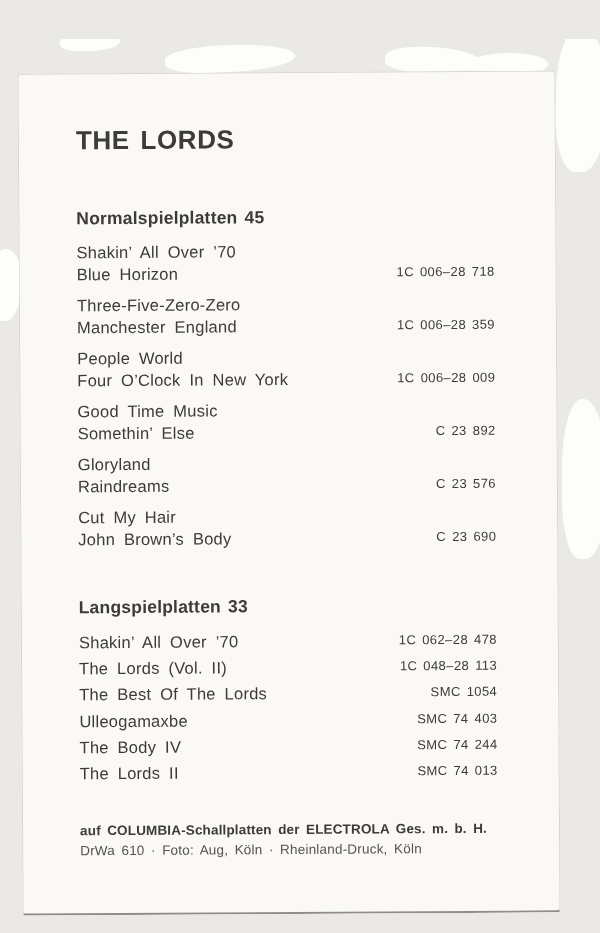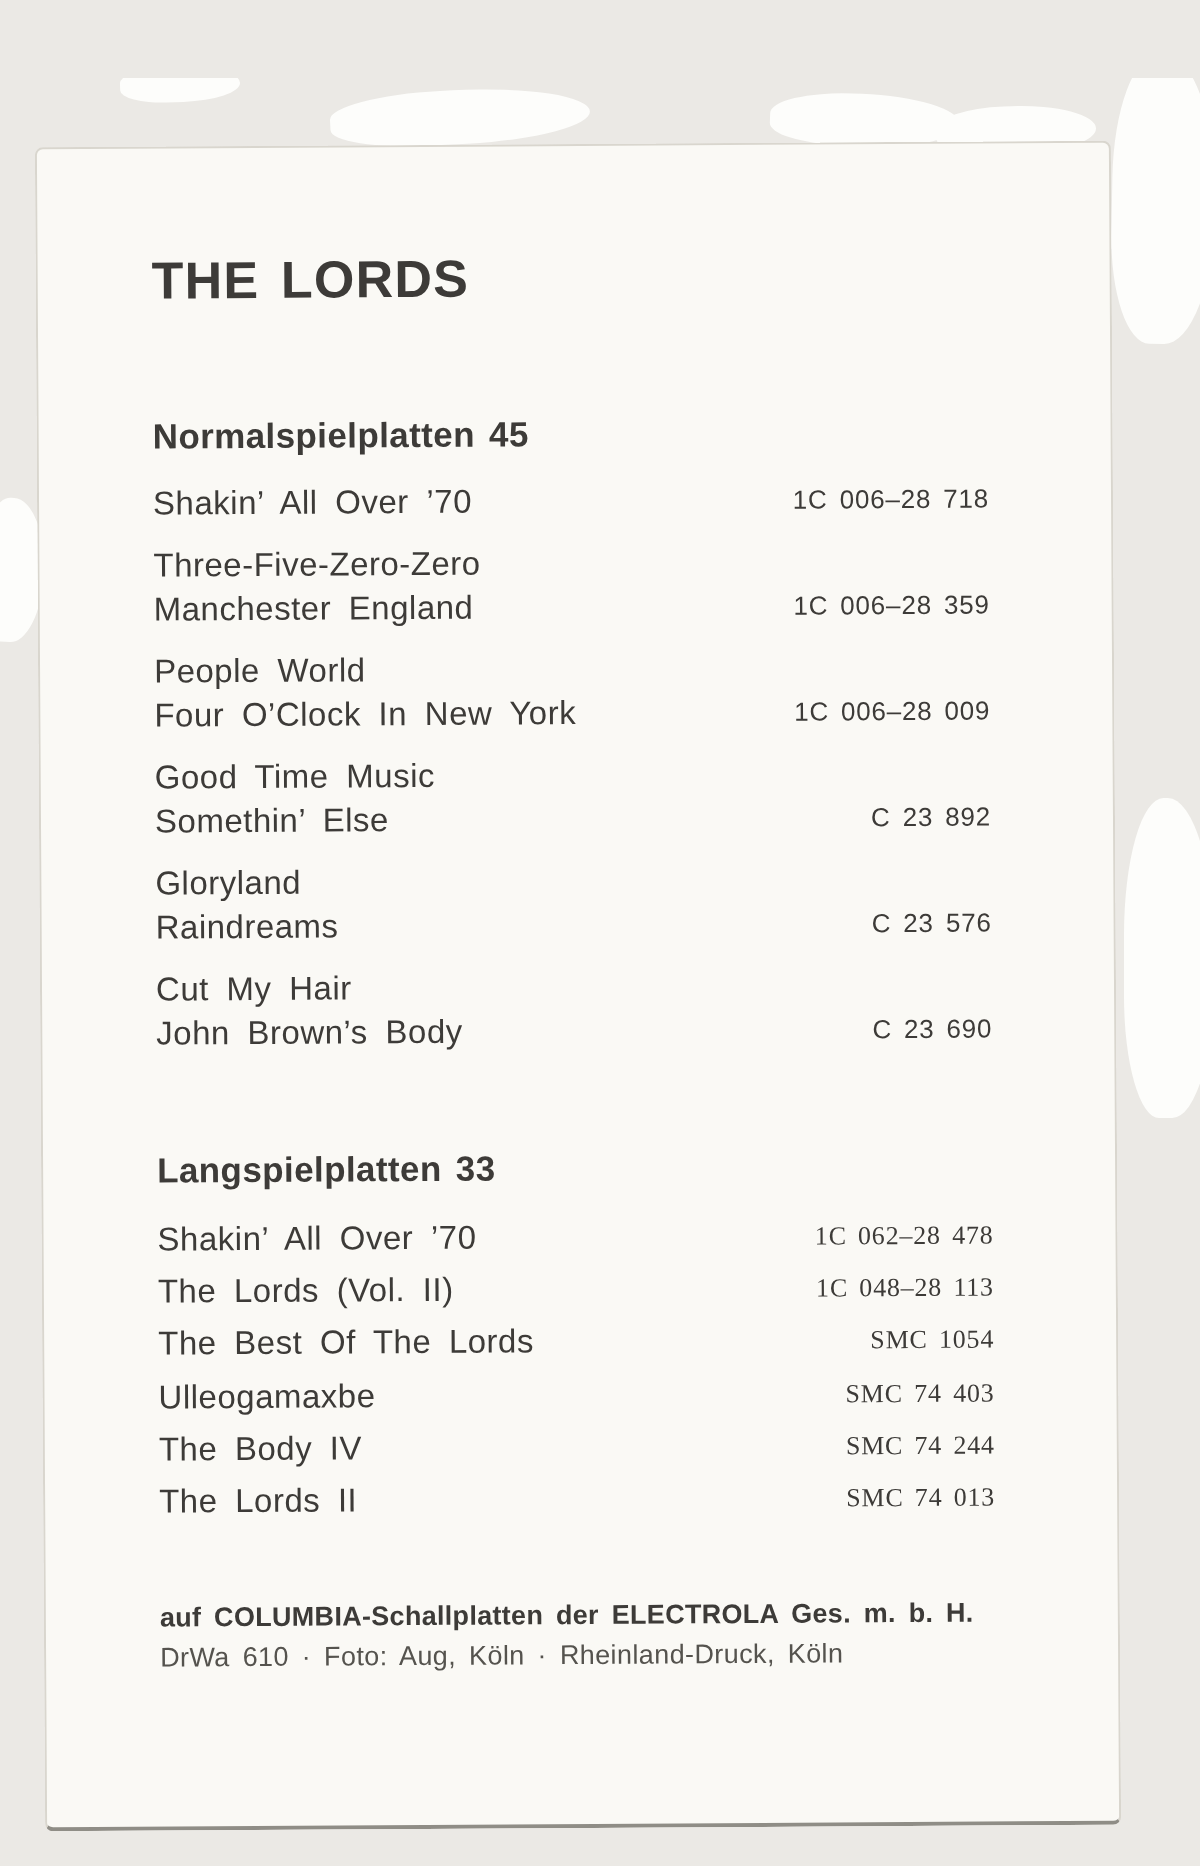--- a/index.html
+++ b/index.html
@@ -85,21 +85,21 @@
   .album-row {
     display: flex;
     justify-content: space-between;
     line-height: 26.2px;
   }
   .album-row .album-title {
     font-size: 16.5px;
     letter-spacing: 0.25px;
     word-spacing: 4px;
   }
-  .album-row .catalog { line-height: 26.2px; font-family: Liberation Serif, serif; }
+  .album-row .catalog { line-height: 26.2px; }
   .card-footer { margin-top: 37px; }
   .footer-publisher {
     font-size: 13.5px;
     font-weight: 700;
     letter-spacing: 0.15px;
     word-spacing: 2.5px;
     color: var(--text);
   }
   .footer-credits {
     margin-top: 5px;
@@ -126,20 +126,21 @@
 
     <h1 class="card-title">THE LORDS</h1>
 
     <section>
       <h2 class="section-heading singles-heading">Normalspielplatten 45</h2>
       <div class="entries">
 
         <div class="entry">
           <div class="entry-titles">
             <div>Shakin’ All Over ’70</div>
+            <div>Blue Horizon</div>
           </div>
           <div class="catalog">1C 006–28 718</div>
         </div>
 
         <div class="entry">
           <div class="entry-titles">
             <div>Three-Five-Zero-Zero</div>
             <div>Manchester England</div>
           </div>
           <div class="catalog">1C 006–28 359</div>

